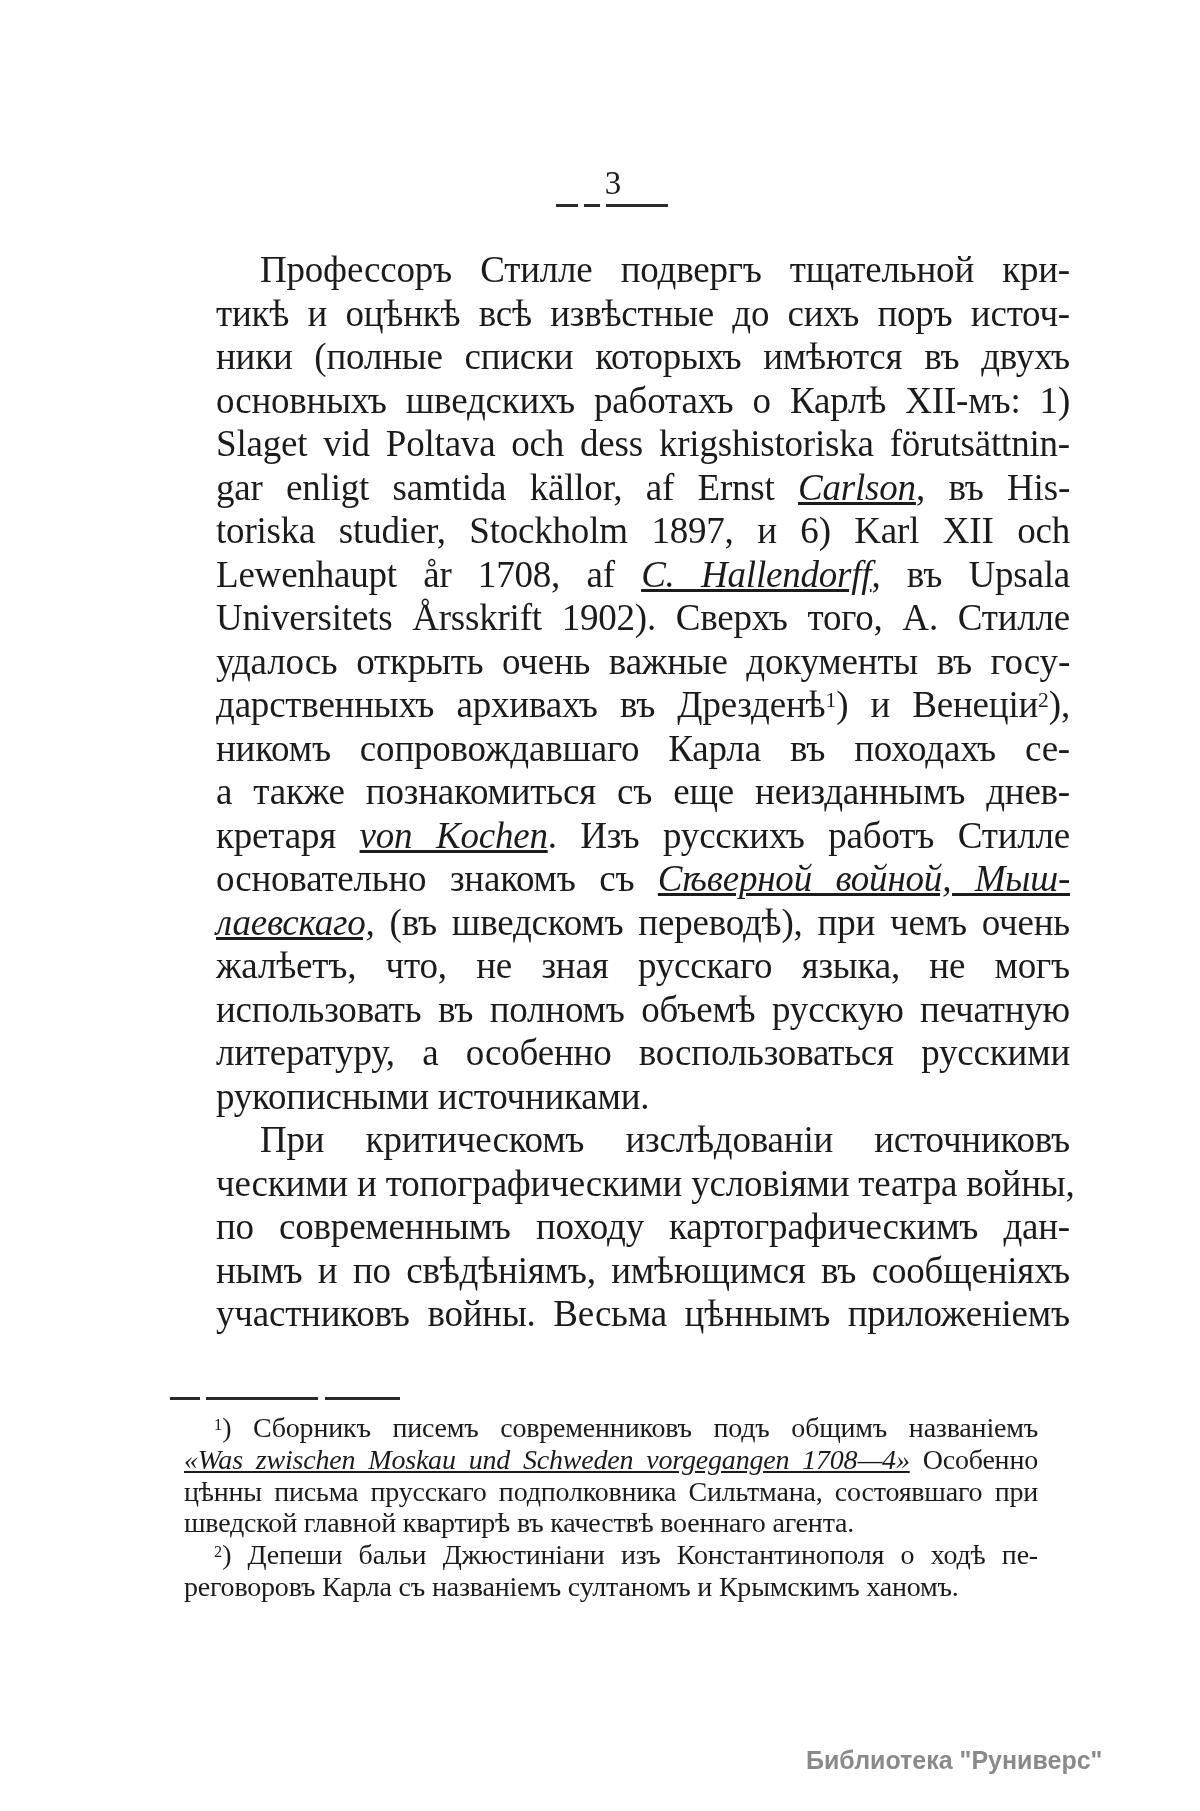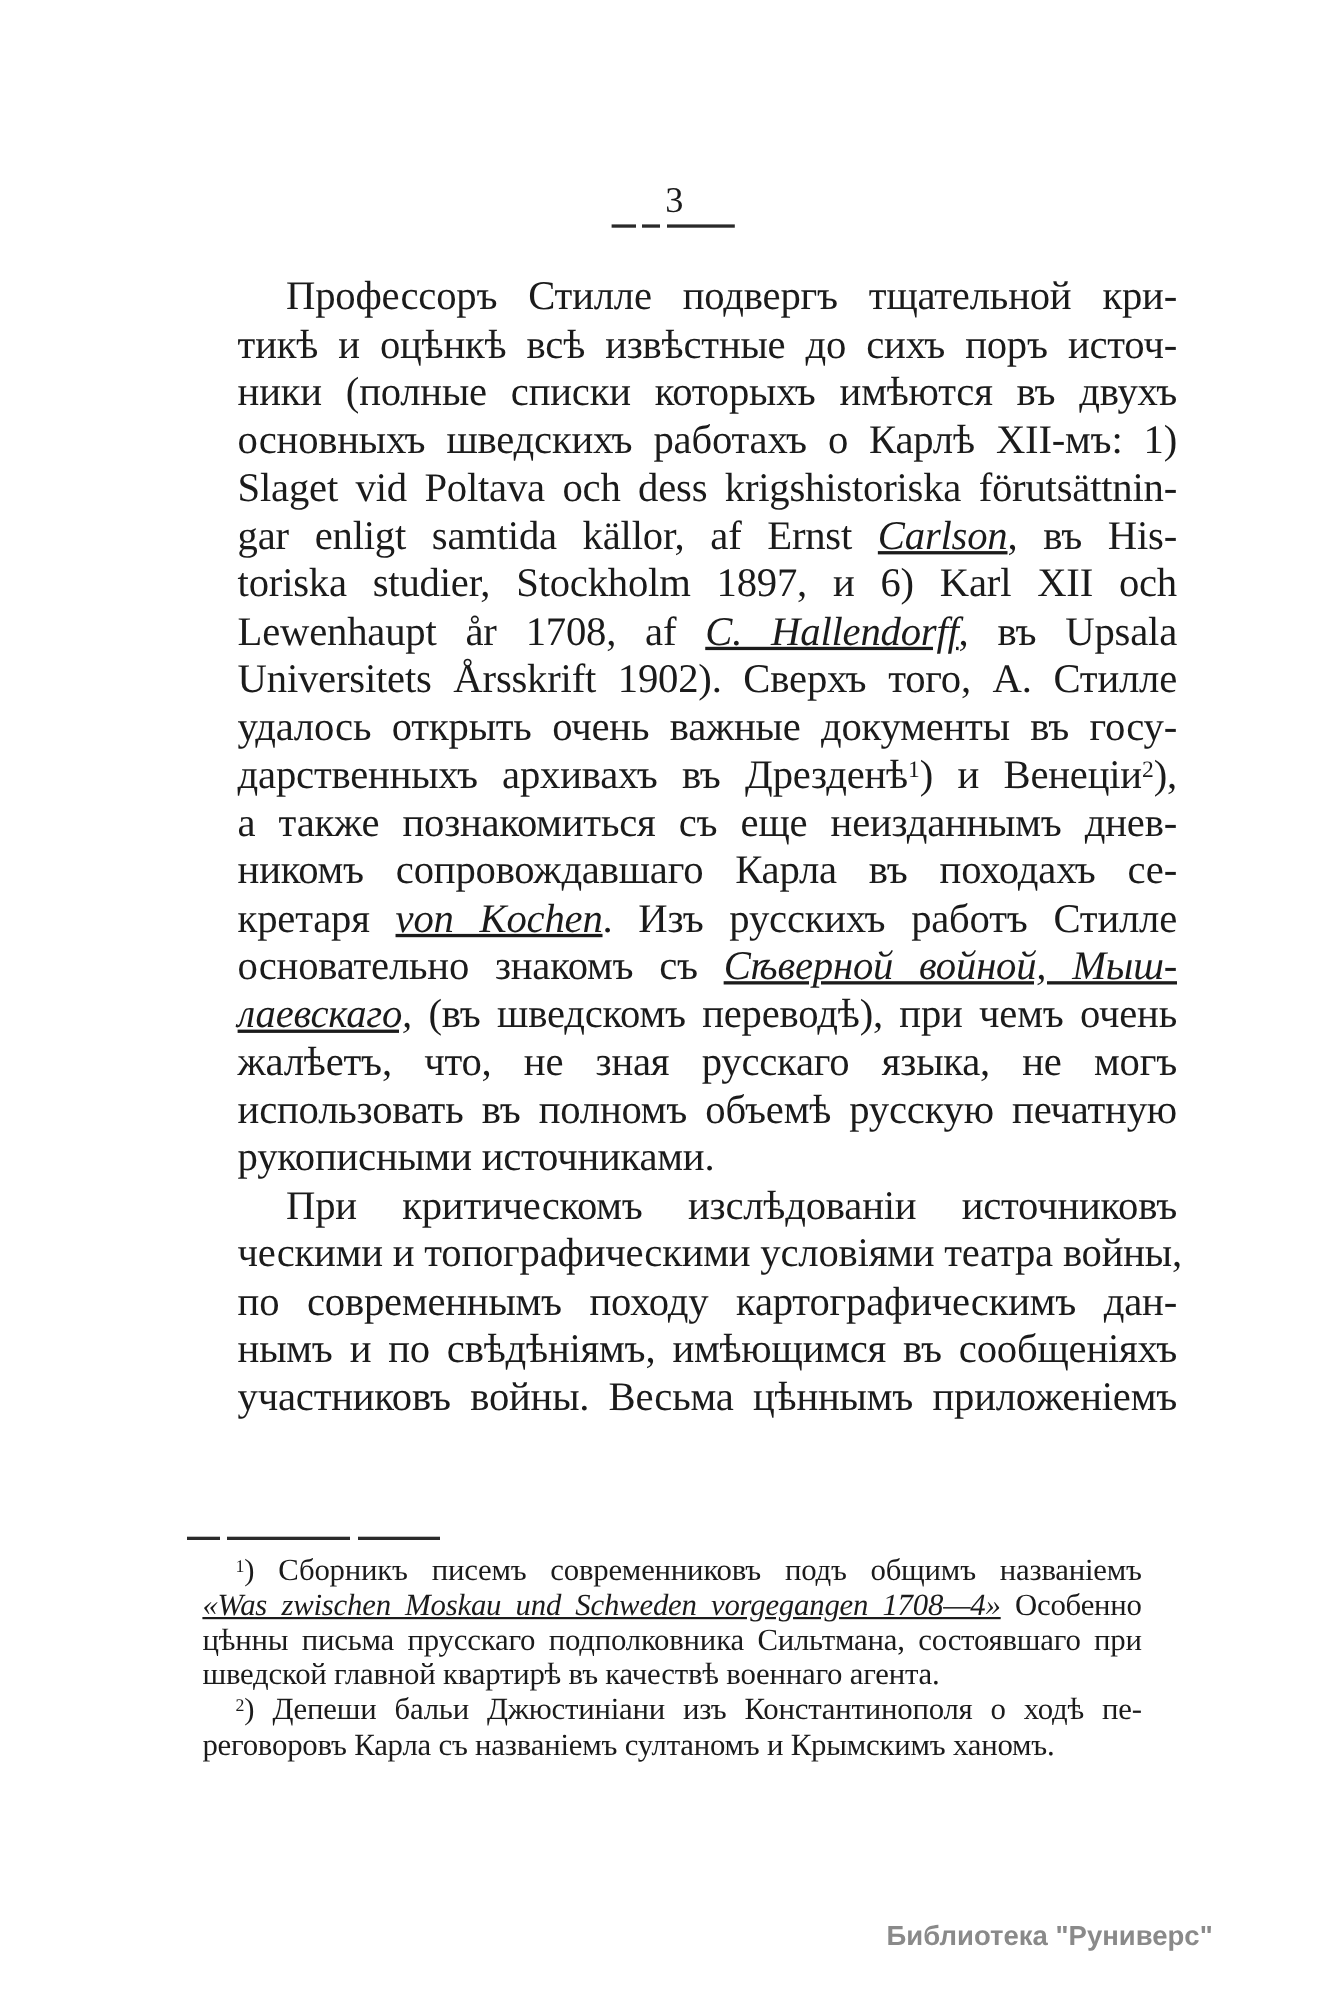--- a/index.html
+++ b/index.html
@@ -108,27 +108,28 @@
       <div class="line"><span>тикѣ и оцѣнкѣ всѣ извѣстные до сихъ поръ источ-</span></div>
       <div class="line"><span>ники (полные списки которыхъ имѣются въ двухъ</span></div>
       <div class="line"><span>основныхъ шведскихъ работахъ о Карлѣ XII-мъ: 1)</span></div>
       <div class="line"><span>Slaget vid Poltava och dess krigshistoriska förutsättnin-</span></div>
       <div class="line"><span>gar enligt samtida källor, af Ernst </span><em>Carlson</em><span>, въ His-</span></div>
       <div class="line"><span>toriska studier, Stockholm 1897, и 6) Karl XII och</span></div>
       <div class="line"><span>Lewenhaupt år 1708, af </span><em>C. Hallendorff</em><span>, въ Upsala</span></div>
       <div class="line"><span>Universitets Årsskrift 1902). Сверхъ того, А. Стилле</span></div>
       <div class="line"><span>удалось открыть очень важные документы въ госу-</span></div>
       <div class="line"><span>дарственныхъ архивахъ въ Дрезденѣ</span><sup>1</sup><span>) и Венеціи</span><sup>2</sup><span>),</span></div>
+      <div class="line"><span>никомъ сопровождавшаго Карла въ походахъ се-</span></div>
       <div class="line"><span>а также познакомиться съ еще неизданнымъ днев-</span></div>
-      <div class="line"><span>никомъ сопровождавшаго Карла въ походахъ се-</span></div>
       <div class="line"><span>кретаря </span><em>von Kochen</em><span>. Изъ русскихъ работъ Стилле</span></div>
       <div class="line"><span>основательно знакомъ съ </span><em>Сѣверной войной, Мыш-</em></div>
       <div class="line"><em>лаевскаго,</em><span> (въ шведскомъ переводѣ), при чемъ очень</span></div>
       <div class="line"><span>жалѣетъ, что, не зная русскаго языка, не могъ</span></div>
       <div class="line"><span>использовать въ полномъ объемѣ русскую печатную</span></div>
+      <div class="line"><span>литературу, а особенно воспользоваться русскими</span></div>
       <div class="line flush"><span>рукописными источниками.</span></div>
       <div class="line indent"><span>При критическомъ изслѣдованіи источниковъ</span></div>
       <div class="line"><span>ческими и топографическими условіями театра войны,</span></div>
       <div class="line"><span>по современнымъ походу картографическимъ дан-</span></div>
       <div class="line"><span>нымъ и по свѣдѣніямъ, имѣющимся въ сообщеніяхъ</span></div>
       <div class="line"><span>участниковъ войны. Весьма цѣннымъ приложеніемъ</span></div>
     </div>
 
   <div class="footnote-rule"></div>
 

